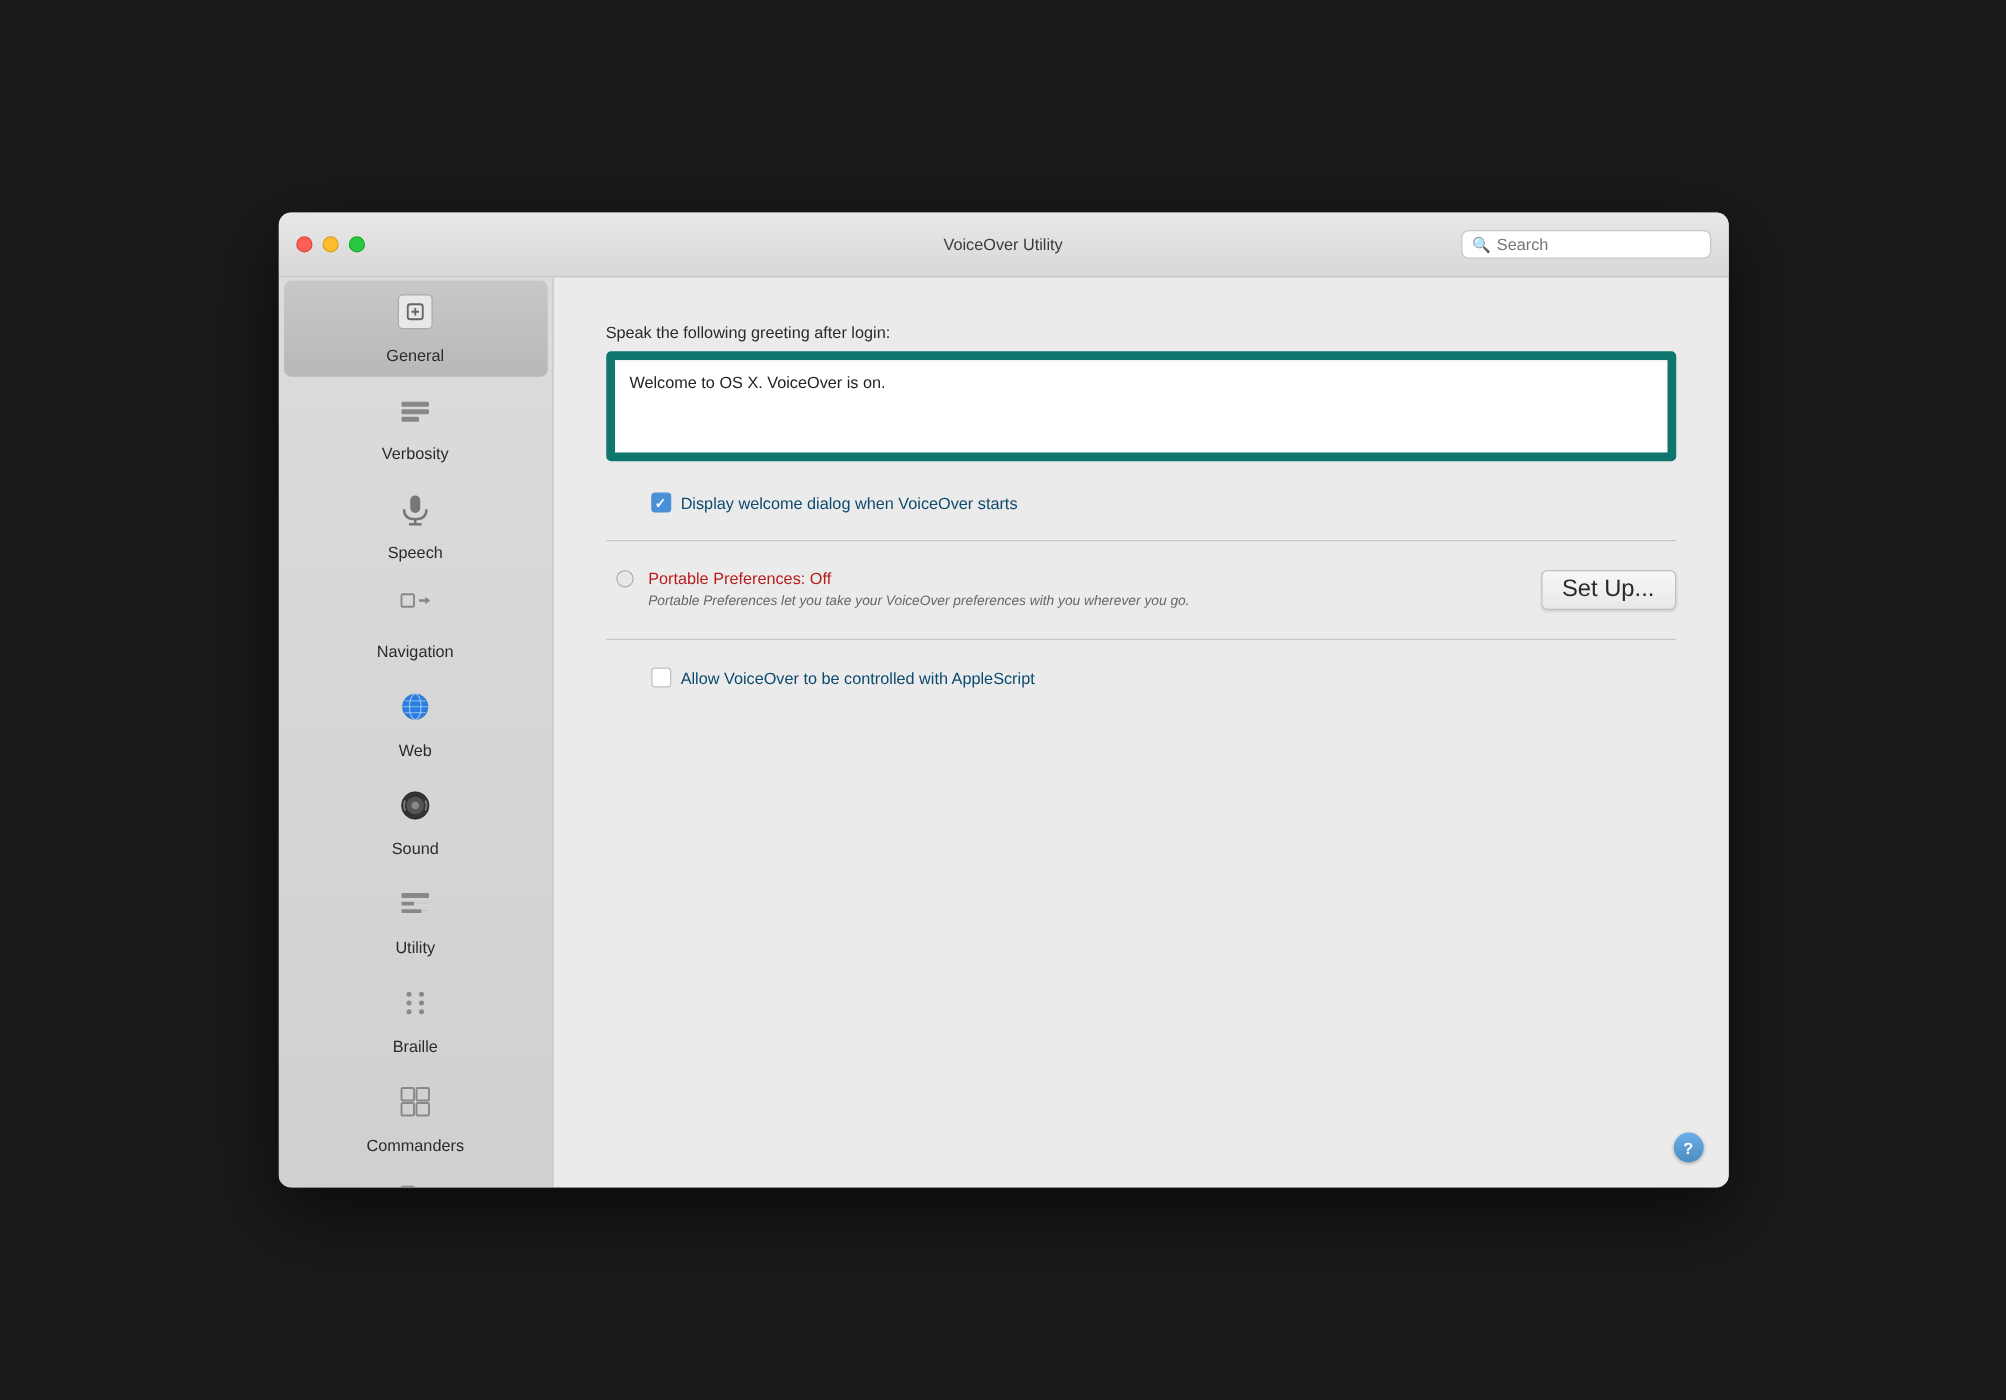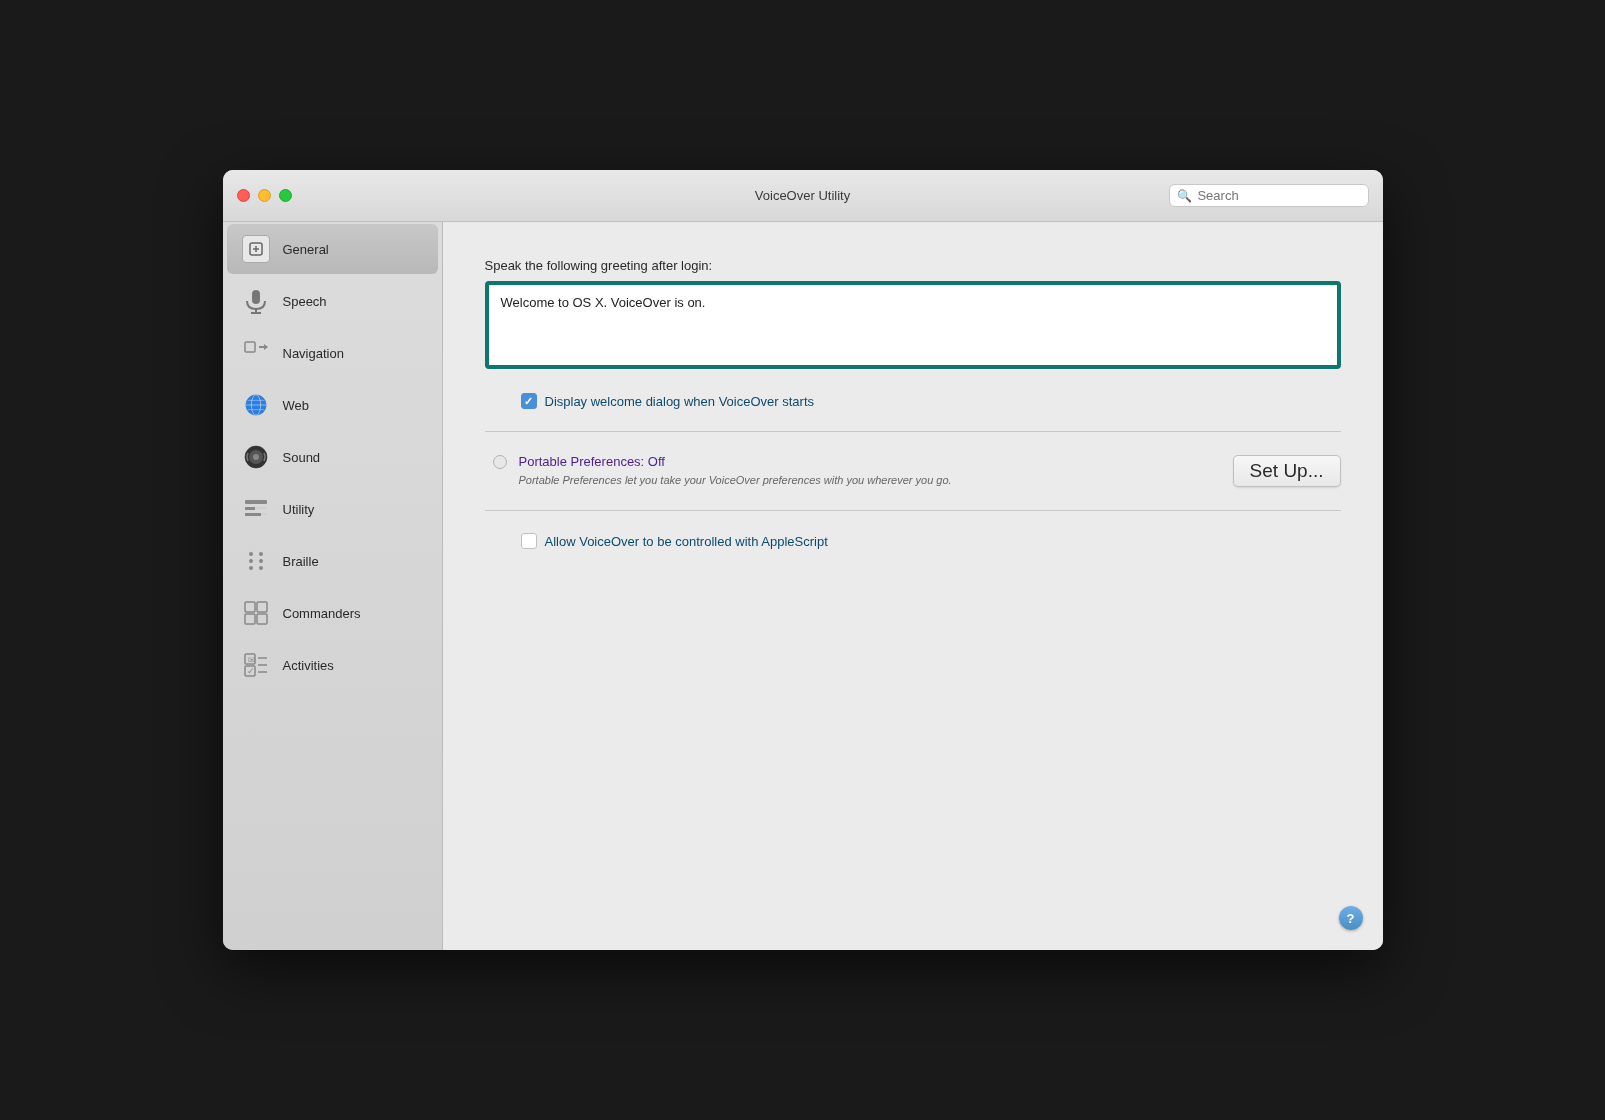--- a/index.html
+++ b/index.html
@@ -89,20 +89,21 @@
       flex-shrink: 0;
     }
     .sidebar-item {
       display: flex;
       align-items: center;
       padding: 10px 14px;
       cursor: pointer;
       gap: 12px;
       border-radius: 6px;
       margin: 2px 4px;
+      flex-direction: column;
     }
     .sidebar-item.active {
       background: linear-gradient(to bottom, #c8c8c8, #b8b8b8);
     }
     .sidebar-item-icon {
       width: 30px;
       height: 30px;
       display: flex;
       align-items: center;
       justify-content: center;
@@ -133,21 +134,21 @@
     }
     .greeting-label {
       font-size: 13px;
       color: #2a2a2a;
       margin-bottom: 8px;
     }
     .greeting-textarea {
       width: 100%;
       height: 88px;
       background: white;
-      border: 4px solid #0f766e;
+      border: 7px solid #0f766e;
       border-radius: 4px;
       padding: 10px 12px;
       font-size: 13px;
       color: #222;
       resize: none;
       outline: none;
       font-family: inherit;
       box-shadow: inset 0 1px 2px rgba(0,0,0,0.08);
     }
     .checkbox-row {
@@ -201,21 +202,21 @@
       background: #e8e8e8;
       margin-top: 1px;
       flex-shrink: 0;
       cursor: pointer;
     }
     .portable-text-group {
       flex: 1;
     }
     .portable-title {
       font-size: 13px;
-      color: #4c1d95;
+      color: #b91c1c;
       margin-bottom: 4px;
     }
     .portable-desc {
       font-size: 11px;
       color: #666;
       line-height: 1.4;
       font-style: italic;
     }
     .setup-button {
       background: linear-gradient(to bottom, #f7f7f7, #e8e8e8);
@@ -280,20 +281,30 @@
             <svg width="16" height="16" viewBox="0 0 16 16">
               <rect x="2" y="2" width="12" height="12" rx="2" fill="none" stroke="#666" stroke-width="1.5"></rect>
               <line x1="5" y1="8" x2="11" y2="8" stroke="#666" stroke-width="1.5"></line>
               <line x1="8" y1="5" x2="8" y2="11" stroke="#666" stroke-width="1.5"></line>
             </svg>
           </div>
         </div>
         <span class="sidebar-item-label">General</span>
       </div>
 
+      <div class="sidebar-item">
+        <div class="sidebar-item-icon">
+          <svg width="28" height="28" viewBox="0 0 28 28">
+            <rect x="3" y="7" width="22" height="4" rx="1" fill="#888"></rect>
+            <rect x="3" y="13" width="22" height="4" rx="1" fill="#888"></rect>
+            <rect x="3" y="19" width="14" height="4" rx="1" fill="#888"></rect>
+          </svg>
+        </div>
+        <span class="sidebar-item-label">Verbosity</span>
+      </div>
 
       <div class="sidebar-item">
         <div class="sidebar-item-icon">
           <svg width="28" height="28" viewBox="0 0 28 28">
             <rect x="10" y="3" width="8" height="14" rx="4" fill="#777"></rect>
             <path d="M5 14 Q5 22 14 22 Q23 22 23 14" fill="none" stroke="#777" stroke-width="2"></path>
             <line x1="14" y1="22" x2="14" y2="26" stroke="#777" stroke-width="2"></line>
             <line x1="9" y1="26" x2="19" y2="26" stroke="#777" stroke-width="2"></line>
           </svg>
         </div>

